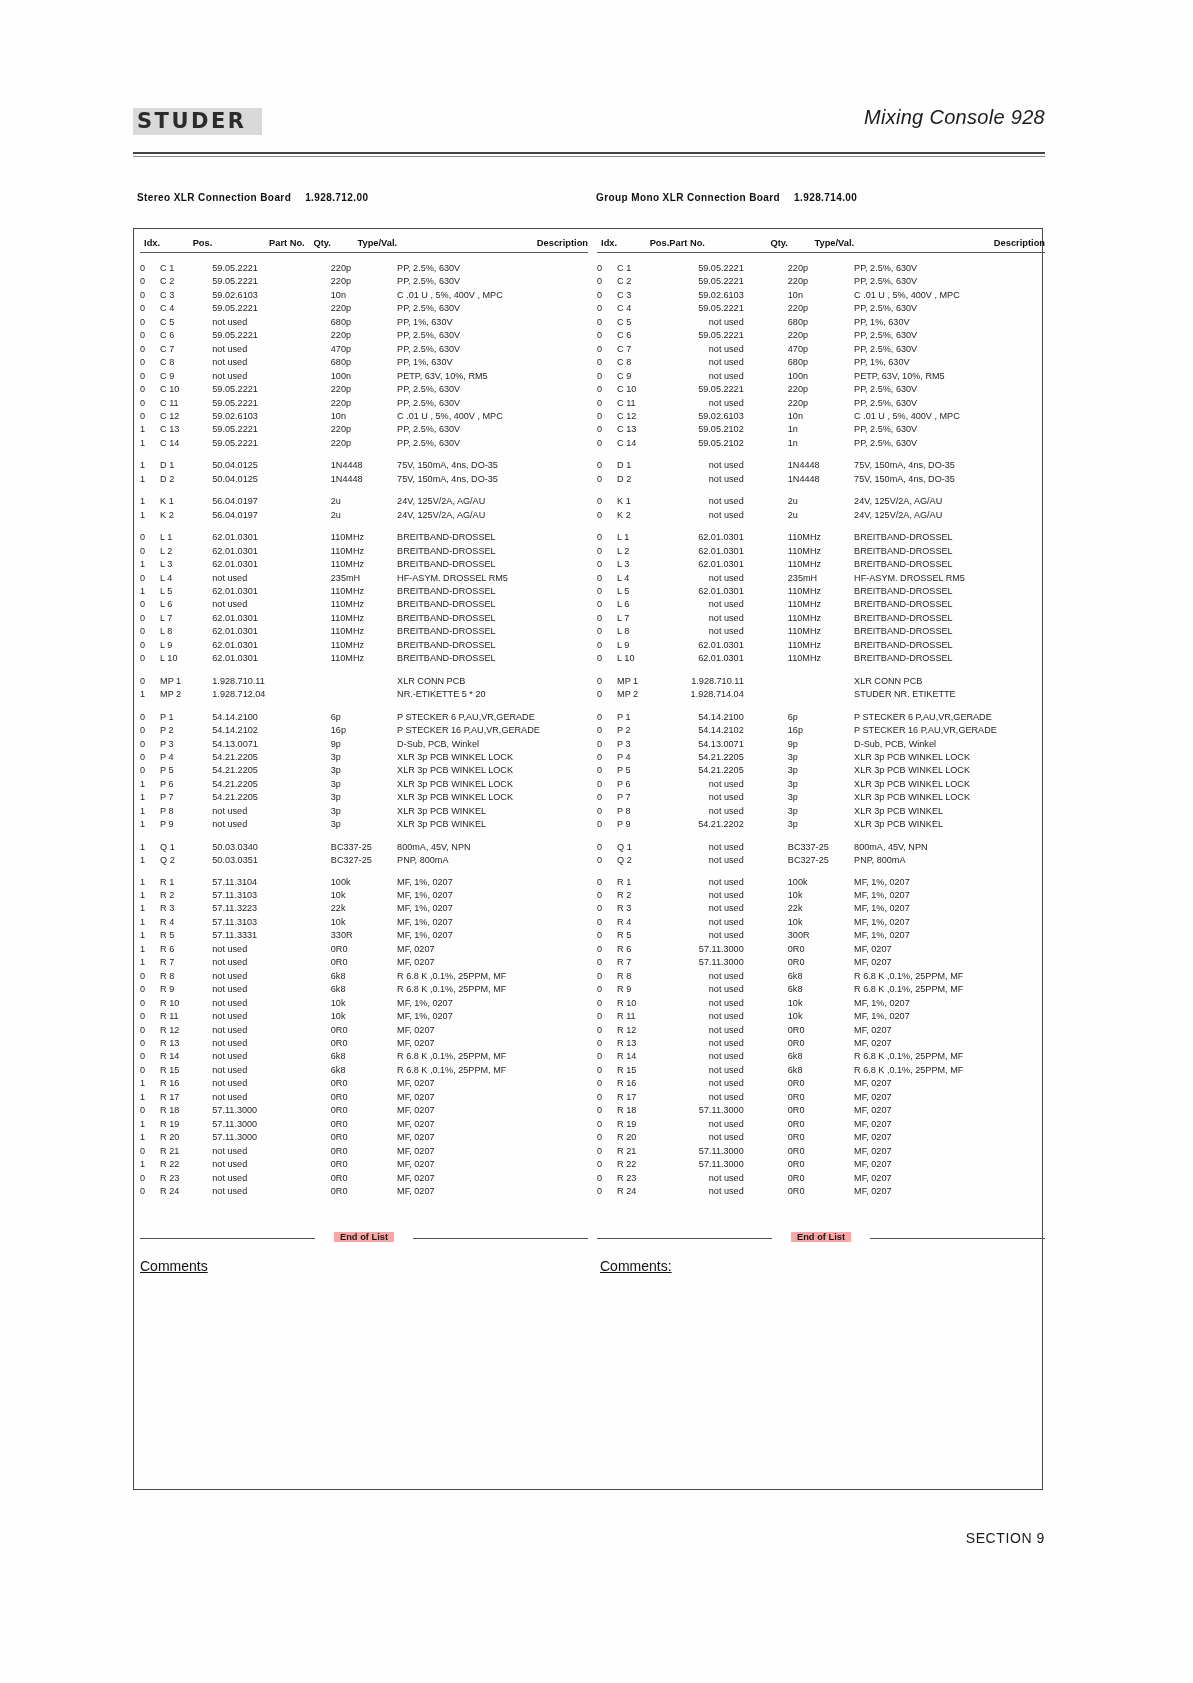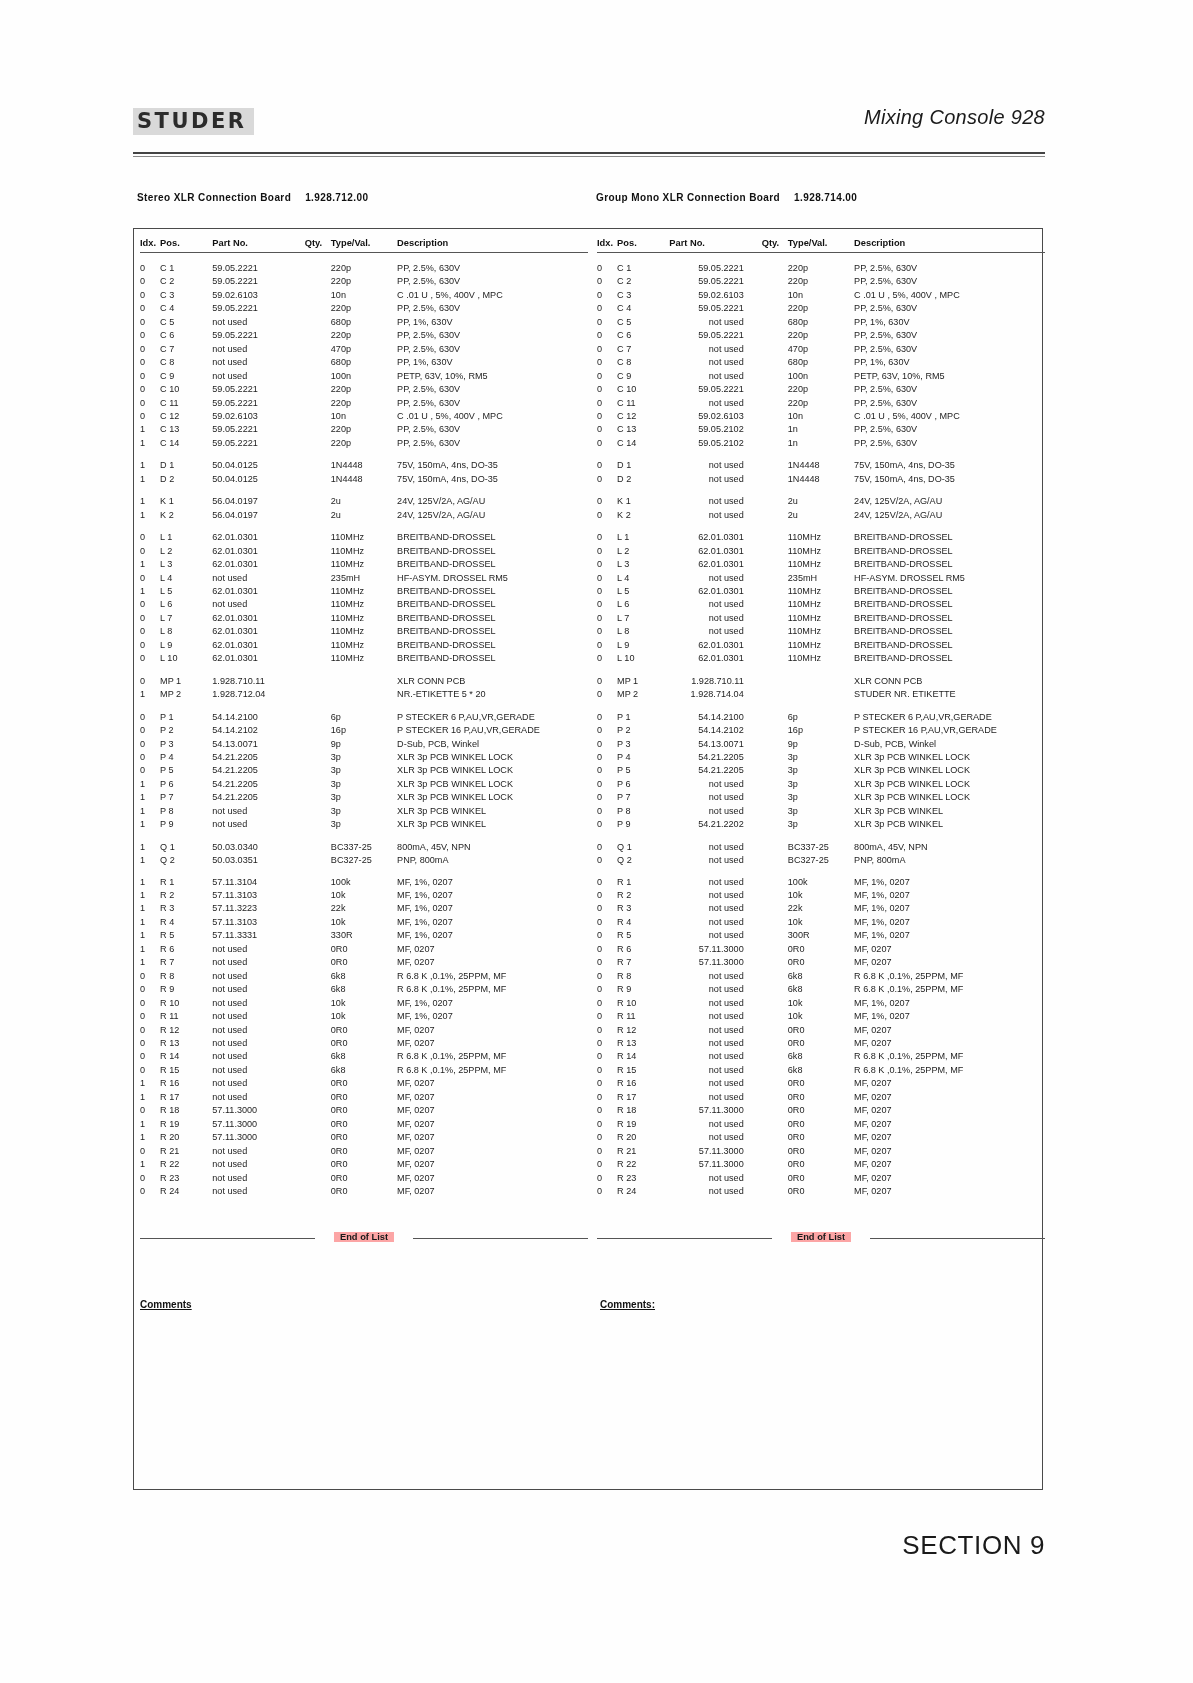--- a/index.html
+++ b/index.html
@@ -34,21 +34,21 @@
   .brand {
     position: absolute;
     left: 0;
     top: 8px;
     font-family: "DejaVu Sans", sans-serif;
     font-weight: bold;
     font-size: 21px;
     letter-spacing: 2.5px;
     color: #2b2b2b;
     background: #d9d9d9;
-    padding: 1px 8px 2px 4px;
+    padding: 1px 16px 2px 4px;
   }
   .doc-title {
     position: absolute;
     right: 0;
     top: 6px;
     font-size: 20px;
     font-weight: 400;
     color: #1a1a1a;
     letter-spacing: 0.3px;
     font-style: italic;
@@ -105,21 +105,21 @@
   #tbl-right { left: 597px; }
 
   table.parts {
     border-collapse: collapse;
     width: 100%;
     table-layout: fixed;
   }
   table.parts th {
     font-size: 9.3px;
     font-weight: bold;
-    text-align: left;
+    text-align: right;
     padding: 0 0 3px 0;
     color: #111;
     white-space: nowrap;
   }
   .hdr-rule td {
     border-bottom: 1px solid #555;
     height: 1px;
     padding: 0;
   }
   table.parts td {
@@ -173,35 +173,35 @@
     left: 50%;
     transform: translateX(-50%);
     top: 0;
     background: #fca5a5;
     padding: 0 6px;
     white-space: nowrap;
   }
 
   .comments {
     position: absolute;
-    top: 1299px;
-    font-size: 10px;
-    font-weight: bold;
+    top: 1258px;
+    font-size: 14px;
+    font-weight: normal;
     text-decoration: underline;
     color: #111;
   }
   #cmt-left  { left: 140px; }
   #cmt-right { left: 600px; }
 
   
   .footer {
     position: absolute;
     right: 148px;
     top: 1530px;
-    font-size: 26px;
+    font-size: 14px;
     letter-spacing: 0.6px;
     color: #1a1a1a;
   }
 </style>
 </head>
 <body>
 
 <div class="page">
 
   <div class="header">

